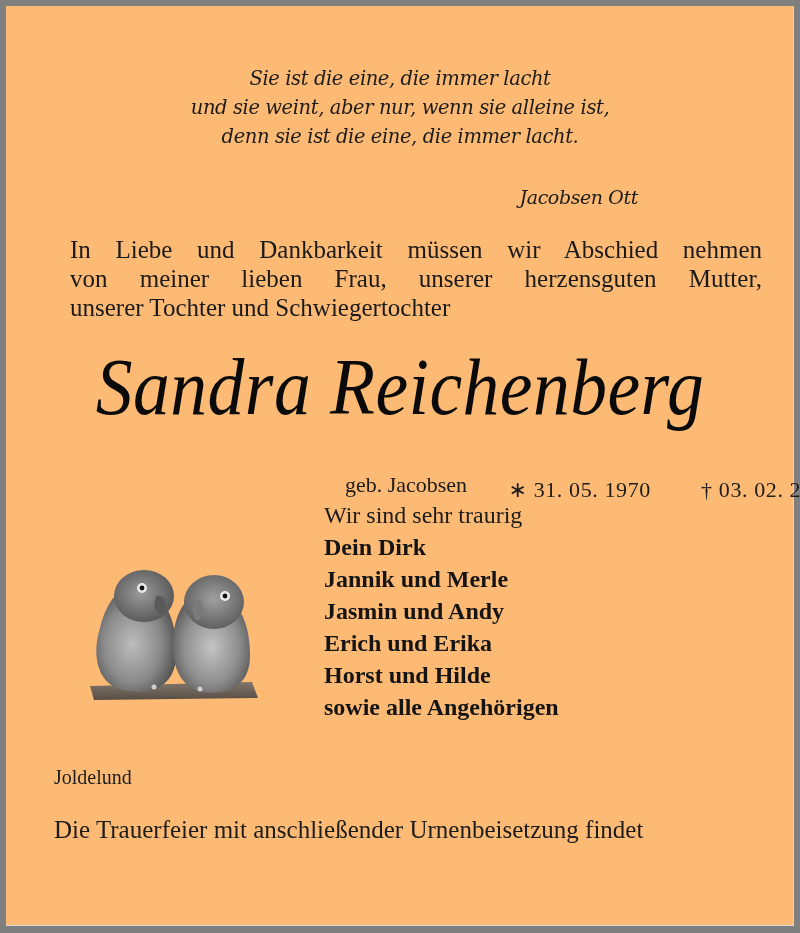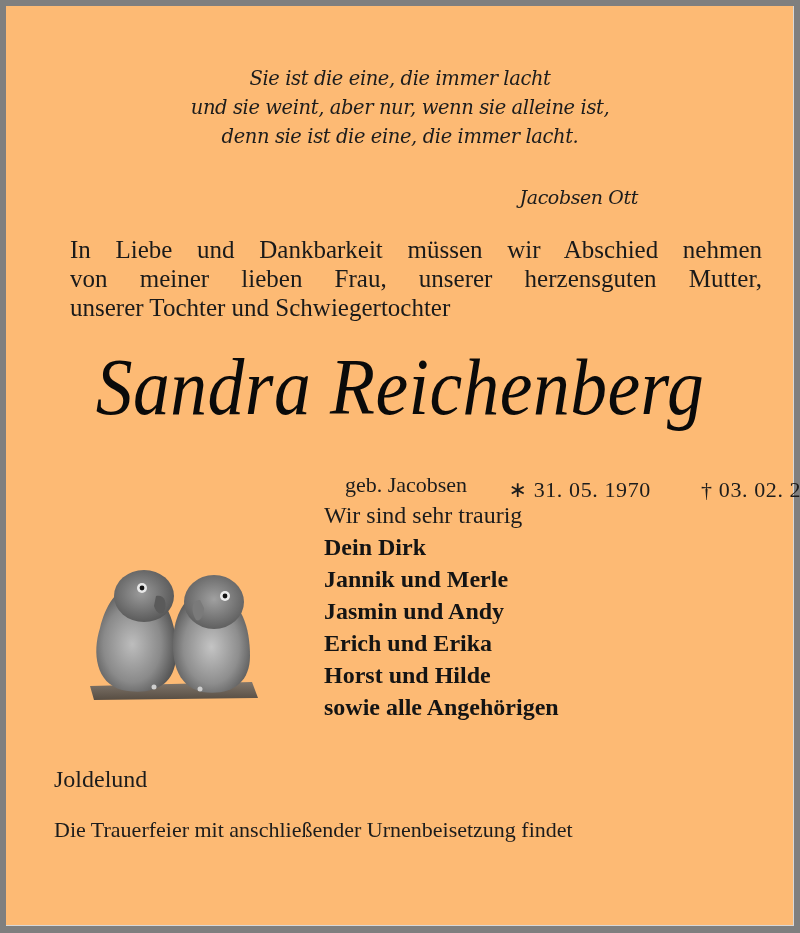--- a/index.html
+++ b/index.html
@@ -130,30 +130,30 @@
   }
   .mourners .m {
     display: block;
     font-weight: bold;
   }
   .place {
     position: absolute;
     left: 48px;
     top: 760px;
     font-family: "Liberation Serif", serif;
-    font-size: 24px;
+    font-size: 20px;
     color: #1c1c1c;
   }
   .ceremony {
     position: absolute;
     left: 48px;
     top: 808px;
     width: 700px;
     font-family: "Liberation Serif", serif;
-    font-size: 22px;
+    font-size: 25px;
     line-height: 31px;
     color: #1c1c1c;
   }
   .ceremony .line { display: block; white-space: nowrap; }
 </style>
 </head>
 <body>
 
 <div class="page">
 

